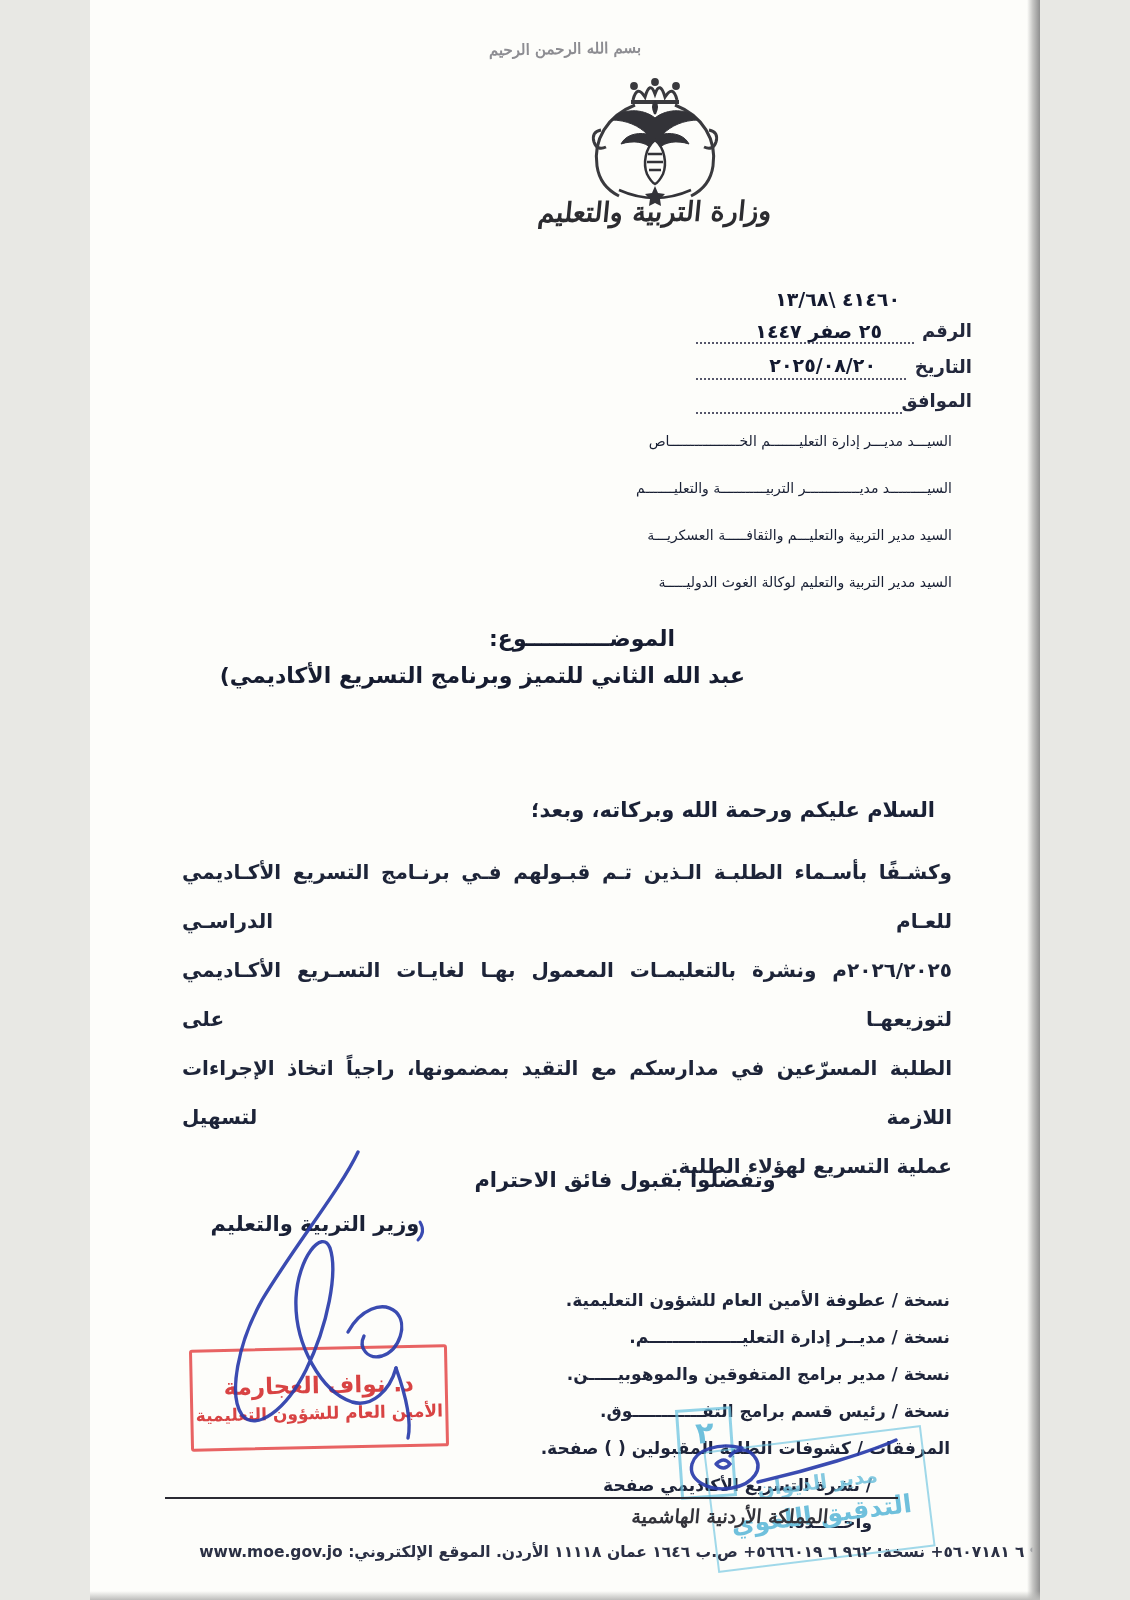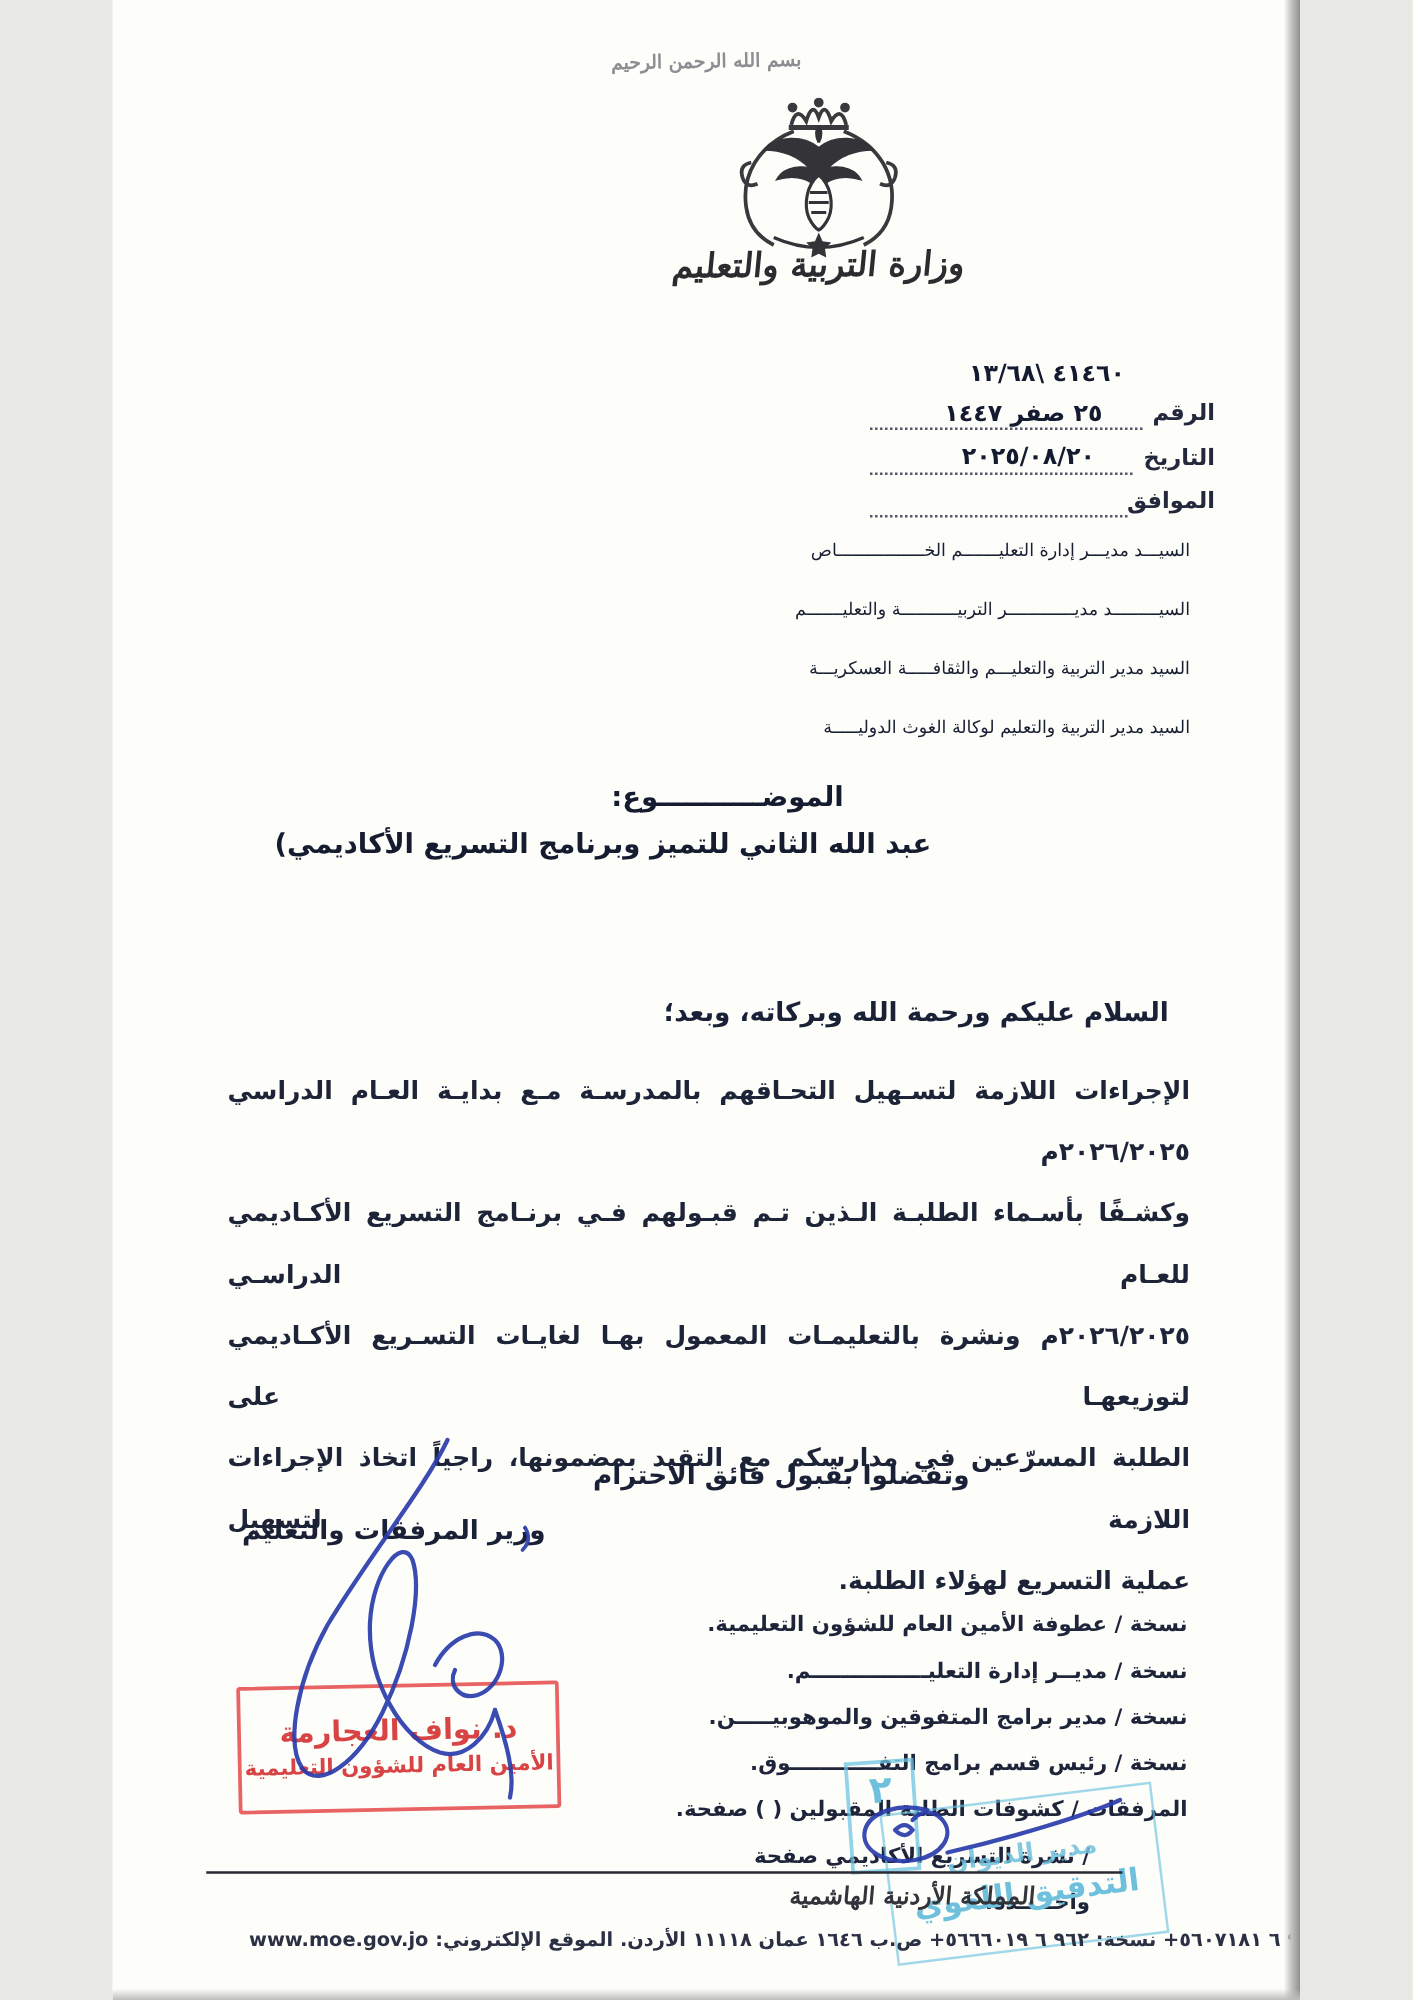--- a/index.html
+++ b/index.html
@@ -168,30 +168,29 @@
   </div>
 
   <div class="subject">
     <div class="subject-label">الموضـــــــــــوع:</div>
     <div class="subject-line l2">عبد الله الثاني للتميز وبرنامج التسريع الأكاديمي)</div>
   </div>
 
   <div class="salutation">السلام عليكم ورحمة الله وبركاته، وبعد؛</div>
 
   <div class="body">
-    <div class="body-line">الإجراءات اللازمة لتسـهيل التحـاقهم بالمدرسـة مـع بدايـة العـام الدراسي ٢٠٢٦/٢٠٢٥م</div>
     <div class="body-line">وكشـفًا بأسـماء الطلبـة الـذين تـم قبـولهم فـي برنـامج التسريع الأكـاديمي للعـام الدراسـي</div>
     <div class="body-line">٢٠٢٦/٢٠٢٥م ونشرة بالتعليمـات المعمول بهـا لغايـات التسـريع الأكـاديمي لتوزيعهـا على</div>
     <div class="body-line">الطلبة المسرّعين في مدارسكم مع التقيد بمضمونها، راجياً اتخاذ الإجراءات اللازمة لتسهيل</div>
     <div class="body-line last">عملية التسريع لهؤلاء الطلبة.</div>
   </div>
 
   <div class="closing">وتفضلوا بقبول فائق الاحترام</div>
 
-  <div class="signer-title">وزير المرفقات والتعليم</div>
+  <div class="signer-title">وزير التربية والتعليم</div>
 
   <div class="red-stamp">
     <div class="name">د. نواف العجارمة</div>
     <div class="title">الأمين العام للشؤون التعليمية</div>
   </div>
 
   <div class="cc">
     <div>نسخة / عطوفة الأمين العام للشؤون التعليمية.</div>
     <div>نسخة / مديــر إدارة التعليــــــــــــــــم.</div>
     <div>نسخة / مدير برامج المتفوقين والموهوبيـــــن.</div>

